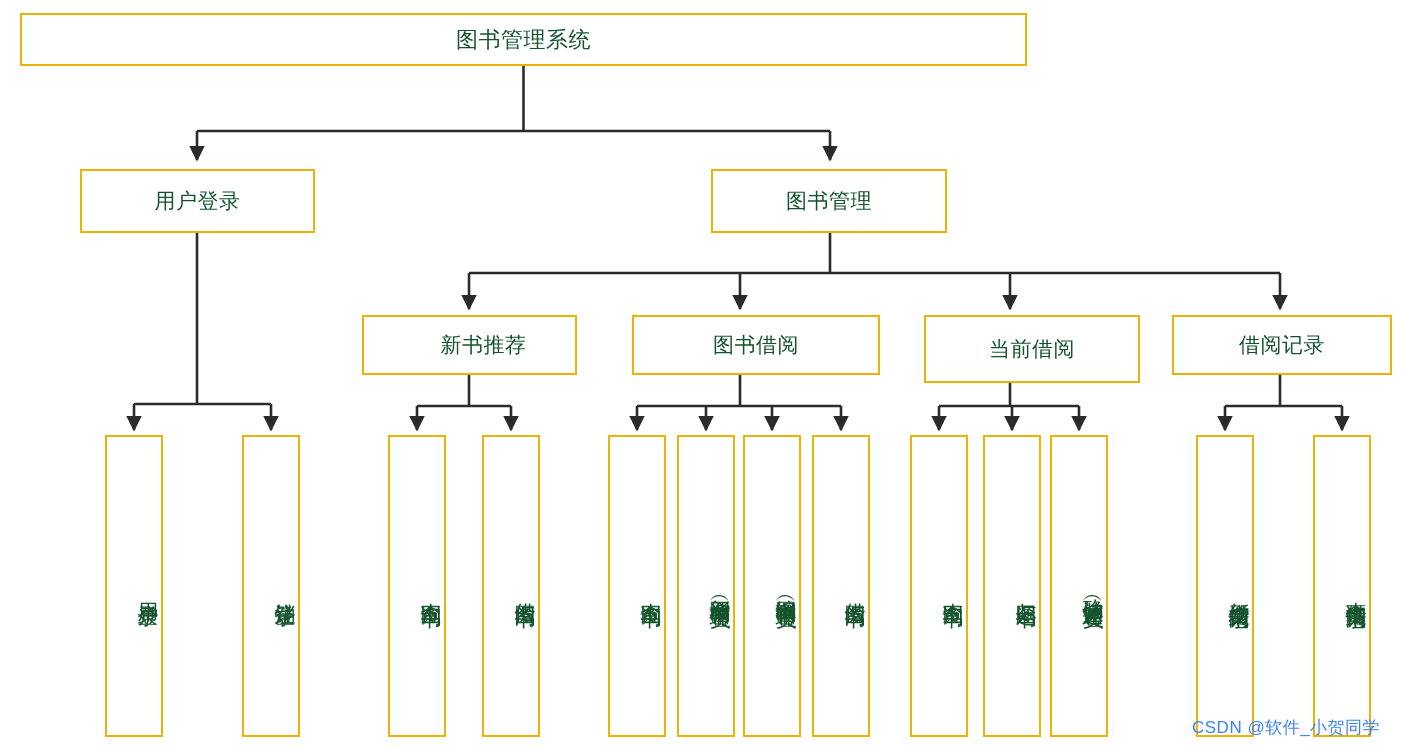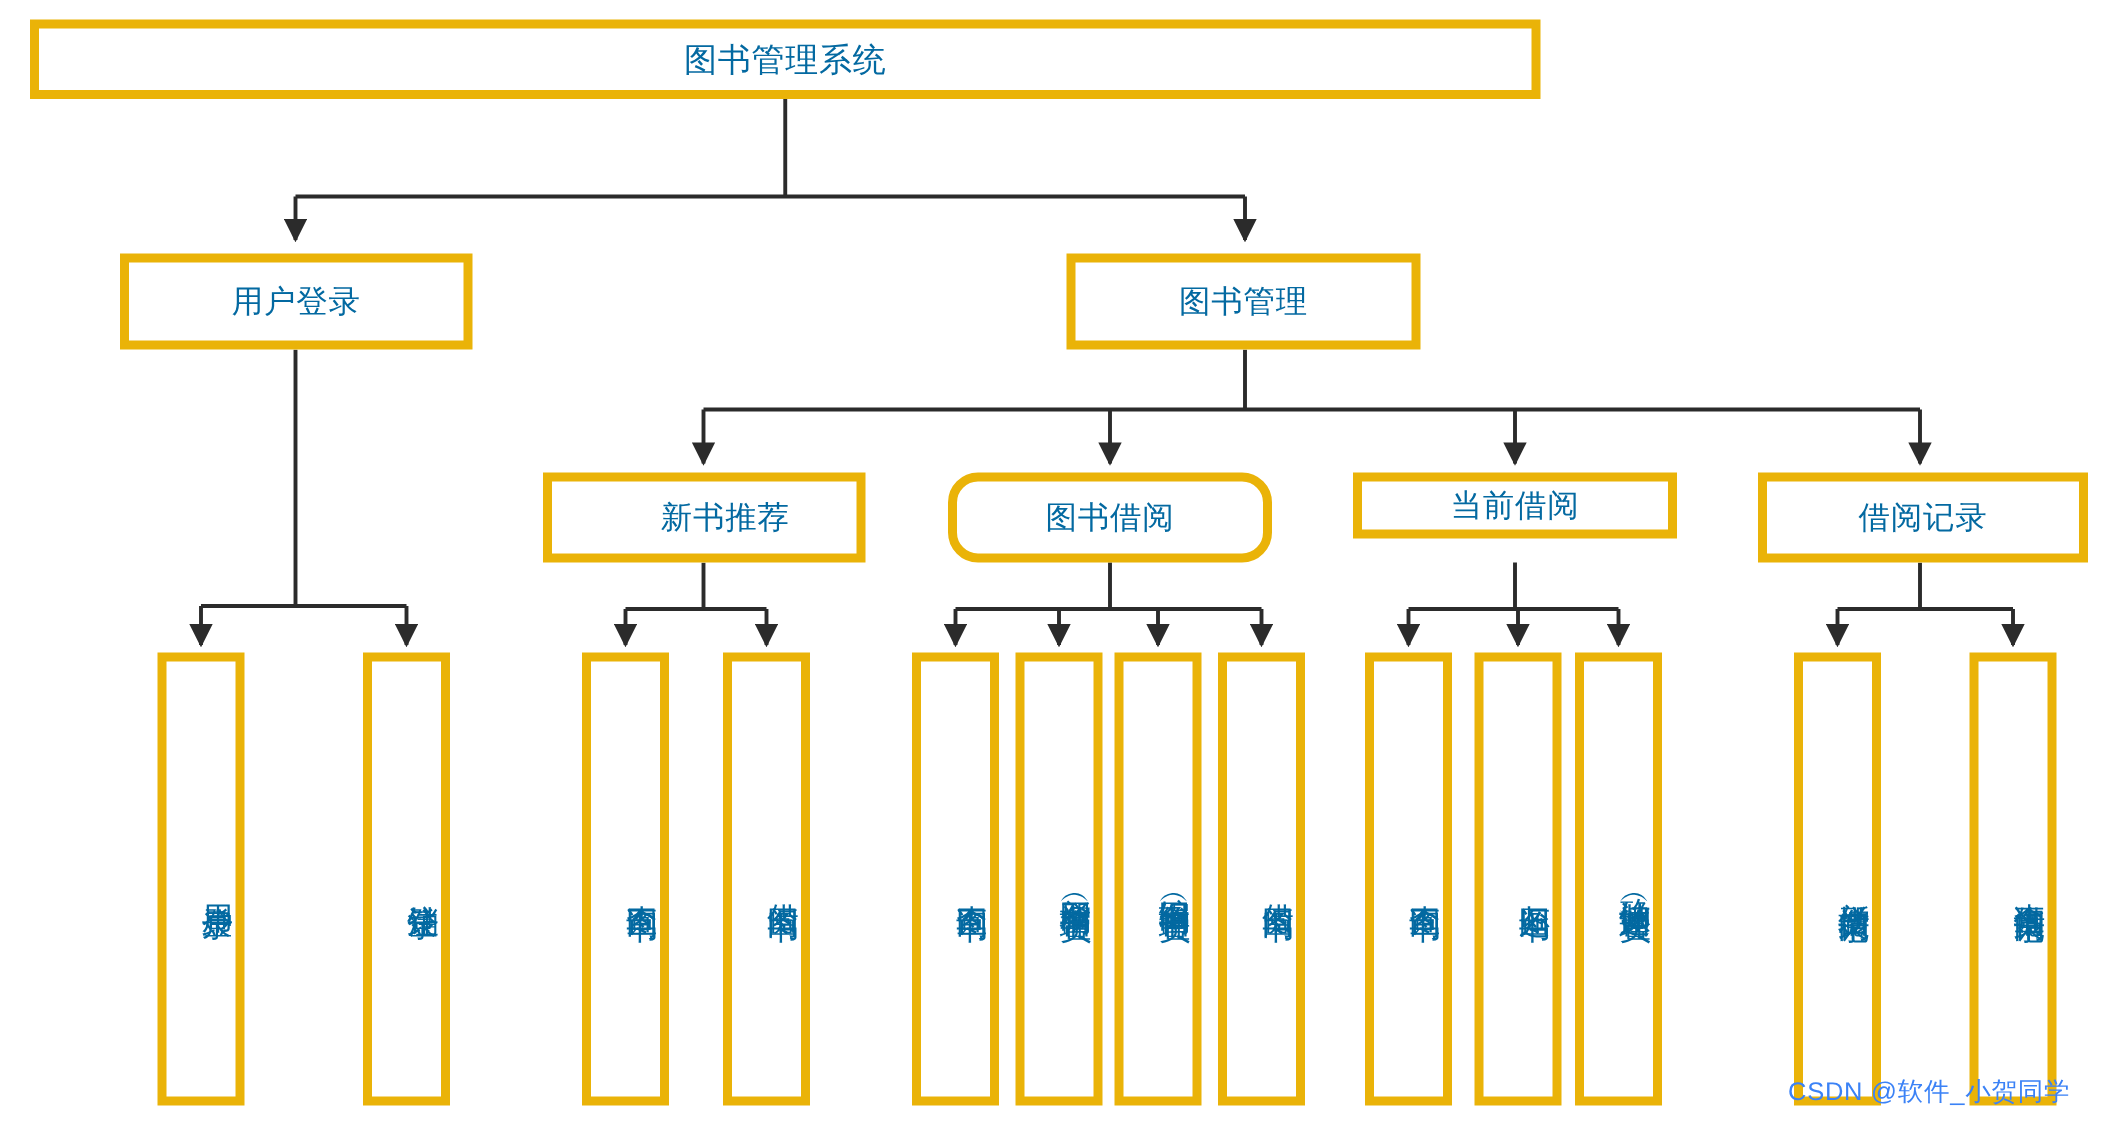--- a/index.html
+++ b/index.html
@@ -21,26 +21,26 @@
     position: absolute;
     left: 0;
     top: 0;
     width: 1405px;
     height: 747px;
     pointer-events: none;
   }
   .node {
     position: absolute;
     box-sizing: border-box;
-    border: 6px solid #eab308;
+    border: 2px solid #eab308;
     background: #ffffff;
     display: flex;
     align-items: center;
     justify-content: center;
-    color: #0369a1;
+    color: #14532d;
   }
   .node-h {
     font-size: 21px;
     letter-spacing: 0.5px;
     white-space: nowrap;
   }
   .node-root {
     font-size: 22px;
   }
   .node-v {
@@ -134,25 +134,25 @@
   </div>
 
   <div class="node node-h" style="left:711px; top:169px; width:236px; height:64px;justify-content:center;">
     <span>图书管理</span>
   </div>
 
   <div class="node node-h" style="left:362px; top:315px; width:215px; height:60px;padding-left:28px;">
     <span>新书推荐</span>
   </div>
 
-  <div class="node node-h" style="left:632px; top:315px; width:216px; height:60px;border-radius:20px;">
+  <div class="node node-h" style="left:632px; top:315px; width:248px; height:60px;">
     <span>图书借阅</span>
   </div>
 
-  <div class="node node-h" style="left:902px; top:315px; width:216px; height:44px;">
+  <div class="node node-h" style="left:924px; top:315px; width:216px; height:68px;">
     <span>当前借阅</span>
   </div>
 
   <div class="node node-h" style="left:1172px; top:315px; width:220px; height:60px;">
     <span>借阅记录</span>
   </div>
 
   <div class="node node-v" style="left:105px; top:435px; width:58px; height:302px;">
     <span class="leaf-label">用户登录</span>
   </div>

